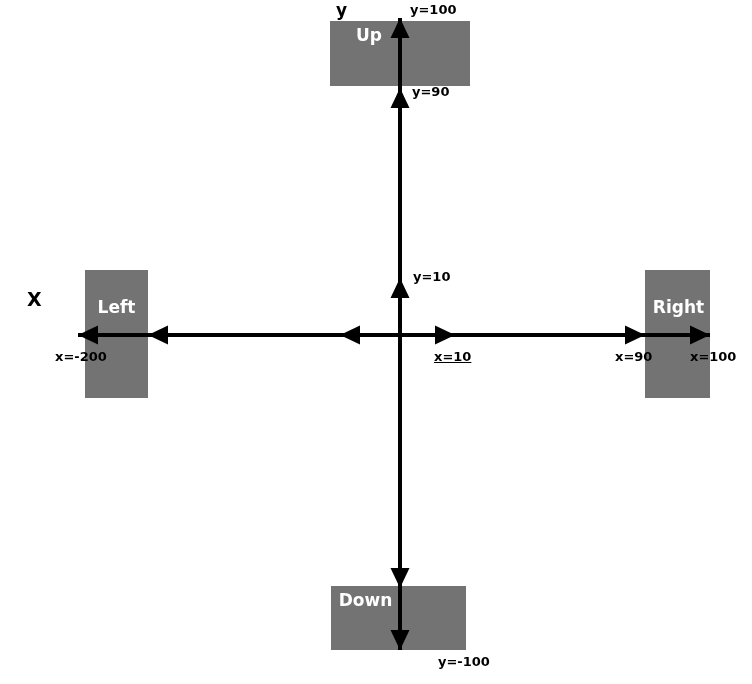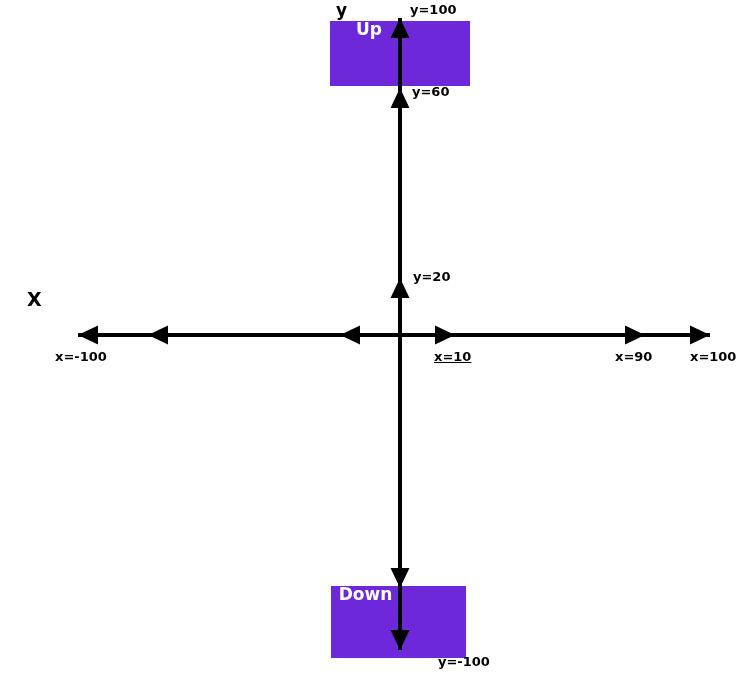--- a/index.html
+++ b/index.html
@@ -17,22 +17,23 @@
   }
   #stage svg.axes {
     position: absolute;
     left: 0;
     top: 0;
     width: 752px;
     height: 684px;
   }
   .box {
     position: absolute;
-    background: #6d28d9;
+    background: #737373;
     display: flex;
+    align-items: center;
     justify-content: center;
   }
   .box-label {
     color: #ffffff;
     font-family: "DejaVu Sans", sans-serif;
     font-size: 17px;
     font-weight: 600;
     line-height: 1;
     white-space: nowrap;
     pointer-events: none;
@@ -66,21 +67,27 @@
   #box-left .box-label, #box-right .box-label { margin-bottom: 54px; }
 </style>
 </head>
 <body>
 
 <div id="stage">
 
   <div class="box" id="box-up" style="left: 330px; top: 21px; width: 140px; height: 65px;">
     <span class="box-label">Up</span>
   </div>
-  <div class="box" id="box-down" style="left: 331px; top: 586px; width: 135px; height: 72px;">
+  <div class="box" id="box-left" style="left: 85px; top: 270px; width: 63px; height: 128px;">
+    <span class="box-label">Left</span>
+  </div>
+  <div class="box" id="box-right" style="left: 645px; top: 270px; width: 65px; height: 128px;">
+    <span class="box-label">Right</span>
+  </div>
+  <div class="box" id="box-down" style="left: 331px; top: 586px; width: 135px; height: 64px;">
     <span class="box-label">Down</span>
   </div>
 
   <svg class="axes" viewBox="0 0 752 684">
     <g id="axis-shapes">
         <line x1="78" y1="335" x2="710" y2="335" stroke="#000000" stroke-width="4"></line>
         <line x1="400" y1="18" x2="400" y2="650" stroke="#000000" stroke-width="4"></line>
         <polygon points="78,335 98,325.5 98,344.5" fill="#000000"></polygon>
         <polygon points="148,335 168,325.5 168,344.5" fill="#000000"></polygon>
         <polygon points="340,335 360,325.5 360,344.5" fill="#000000"></polygon>
@@ -93,22 +100,22 @@
         <polygon points="400,588 390.5,568 409.5,568" fill="#000000"></polygon>
         <polygon points="400,650 390.5,630 409.5,630" fill="#000000"></polygon>
       </g>
   </svg>
 
   <div class="axis-name" id="axis-name-x" style="left: 27px; top: 290px;">X</div>
   <div class="axis-name" id="axis-name-y" style="left: 336px; top: 2px;">y</div>
 
   <div id="tick-label-layer">
       <div class="tick-label" style="left: 410px; top: 3px;">y=100</div>
-      <div class="tick-label" style="left: 412px; top: 85px;">y=60</div>
-      <div class="tick-label" style="left: 413px; top: 270px;">y=20</div>
-      <div class="tick-label" style="left: 55px; top: 350px;">x=-100</div>
+      <div class="tick-label" style="left: 412px; top: 85px;">y=90</div>
+      <div class="tick-label" style="left: 413px; top: 270px;">y=10</div>
+      <div class="tick-label" style="left: 55px; top: 350px;">x=-200</div>
       <div class="tick-label" style="left: 434px; top: 350px; text-decoration: underline;">x=10</div>
       <div class="tick-label" style="left: 615px; top: 350px;">x=90</div>
       <div class="tick-label" style="left: 690px; top: 350px;">x=100</div>
       <div class="tick-label" style="left: 438px; top: 655px;">y=-100</div>
     </div>
 
 </div>
 
 </body></html>

